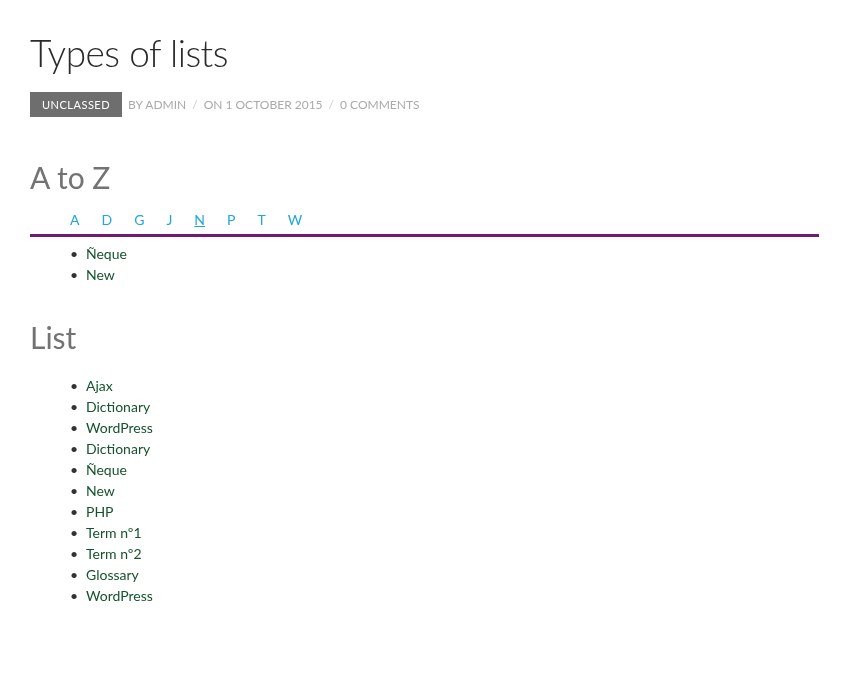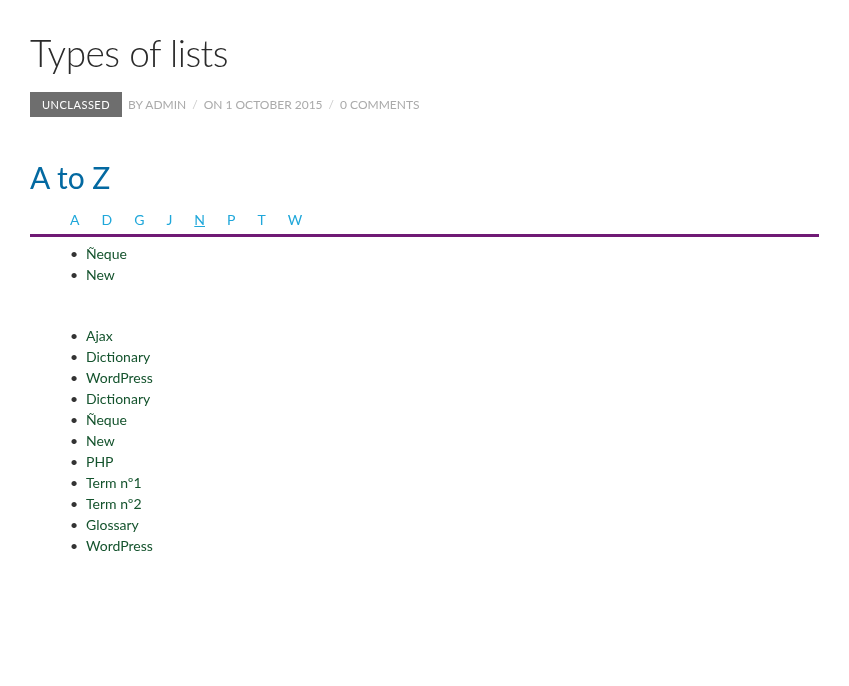--- a/index.html
+++ b/index.html
@@ -45,21 +45,21 @@
       color: #aaa;
       text-decoration: none;
     }
     .meta-sep {
       color: #ccc;
       font-size: 12px;
     }
     .section-heading {
       font-size: 30px;
       font-weight: 400;
-      color: #0369a1;
+      color: #737373;
       margin-bottom: 14px;
       margin-top: 10px;
     }
     .alpha-nav {
       border-bottom: 3px solid #701a75;
       padding: 0 0 4px 40px;
     }
     .alpha-nav a {
       display: inline-block;
       color: #1fa7da;
@@ -120,20 +120,21 @@
 <h2 class="section-heading">A to Z</h2>
 
 <div class="alpha-nav" id="alpha-nav"><a href="#">A</a><a href="#">D</a><a href="#">G</a><a href="#">J</a><a href="#" class="active">N</a><a href="#">P</a><a href="#">T</a><a href="#">W</a></div>
 
 <ul class="term-list" id="atoz-items">
     <li><a href="#">Ñeque</a></li>
     <li><a href="#">New</a></li>
   </ul>
 
 <div class="list-section">
+  <h2 class="section-heading">List</h2>
   <ul class="term-list" id="list-items">
       <li><a href="#">Ajax</a></li>
       <li><a href="#">Dictionary</a></li>
       <li><a href="#">WordPress</a></li>
       <li><a href="#">Dictionary</a></li>
       <li><a href="#">Ñeque</a></li>
       <li><a href="#">New</a></li>
       <li><a href="#">PHP</a></li>
       <li><a href="#">Term nº1</a></li>
       <li><a href="#">Term nº2</a></li>

